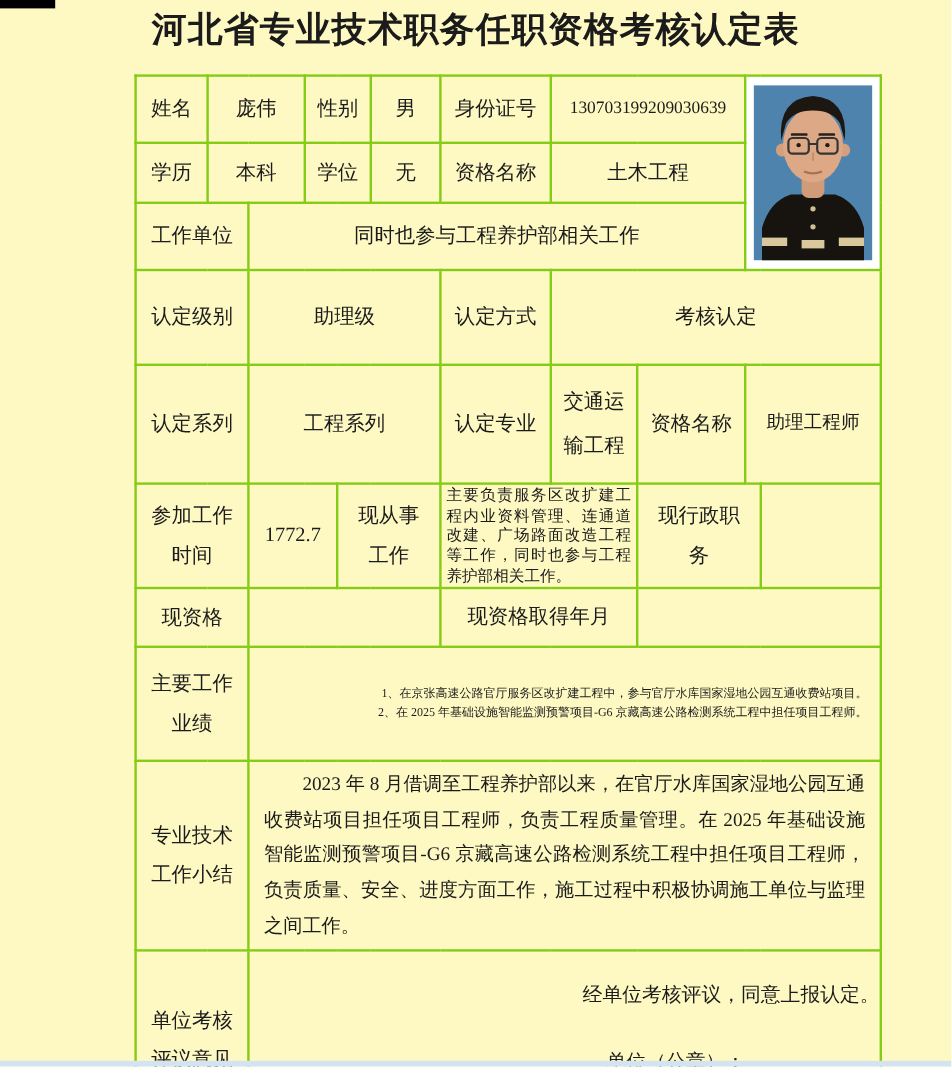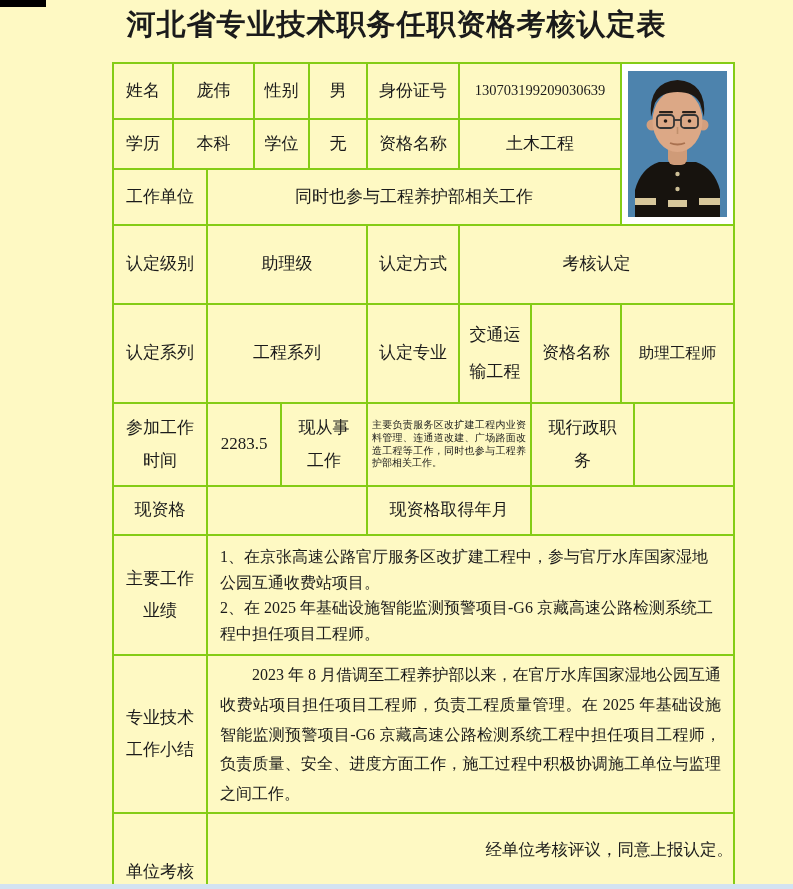--- a/index.html
+++ b/index.html
@@ -21,25 +21,25 @@
     border-collapse:collapse; table-layout:fixed;
   }
   td { border:2px solid #84cc16; vertical-align:middle; text-align:center;
        font-size:17px; line-height:1.45; overflow:hidden; }
   td.lbl { padding:0 12px; line-height:1.9; }
   td.lbl-tight { padding:0 2px; }
   td.val { padding:0 2px; }
   td.id-num { font-size:14.5px; letter-spacing:0; padding:0 1px; }
   td.spec { line-height:2.15; padding:12px 2px; }
   td.desc {
-    font-size:10px; text-align:justify; vertical-align:middle;
+    font-size:13px; text-align:justify; vertical-align:middle;
     padding:1px 4px; line-height:1.28;
   }
   td.block-left {
-    text-align:left; padding:8px 10px 8px 12px; font-size:16px; line-height:1.6;
+    text-align:right; padding:8px 10px 8px 12px; font-size:10px; line-height:1.6;
   }
   td.block-justify {
     text-align:justify; padding:4px 12px; font-size:16px; line-height:1.85;border-radius:23px;
   }
   td.block-justify .indent { text-indent:2em; }
   td.review-cell { vertical-align:top; text-align:left; font-size:16.5px; }
   td.review-cell .op-line { margin:24px 0 0 30px;text-align:right; }
   td.review-cell .seal-line { margin-top:32px; text-align:right; padding-right:112px; }
   td.photo-cell { padding:0; background:#ffffff; }
   .photo-frame { width:100%; height:100%; display:flex; align-items:center; justify-content:center; }
@@ -142,21 +142,21 @@
       <td class="lbl" colspan="2">认定系列</td>
       <td class="val" colspan="4">工程系列</td>
       <td class="lbl-tight">认定专业</td>
       <td class="spec">交通运输工程</td>
       <td class="lbl-tight">资格名称</td>
       <td class="val" colspan="2" style="font-size:15.5px;margin-left:48px;">助理工程师</td>
     </tr>
 
     <tr style="height:83px;">
       <td class="lbl" colspan="2">参加工作时间</td>
-      <td class="val" colspan="2">2283.5</td>
+      <td class="val" colspan="2">1772.7</td>
       <td class="lbl" colspan="2">现从事工作</td>
       <td class="desc" colspan="2">主要负责服务区改扩建工程内业资料管理、连通道改建、广场路面改造工程等工作，同时也参与工程养护部相关工作。</td>
       <td class="lbl" colspan="2">现行政职务</td>
       <td class="val"></td>
     </tr>
 
     <tr style="height:49px;padding-left:13px;">
       <td class="lbl" colspan="2">现资格</td>
       <td class="val" colspan="4"></td>
       <td class="lbl-tight" colspan="2">现资格取得年月</td>

